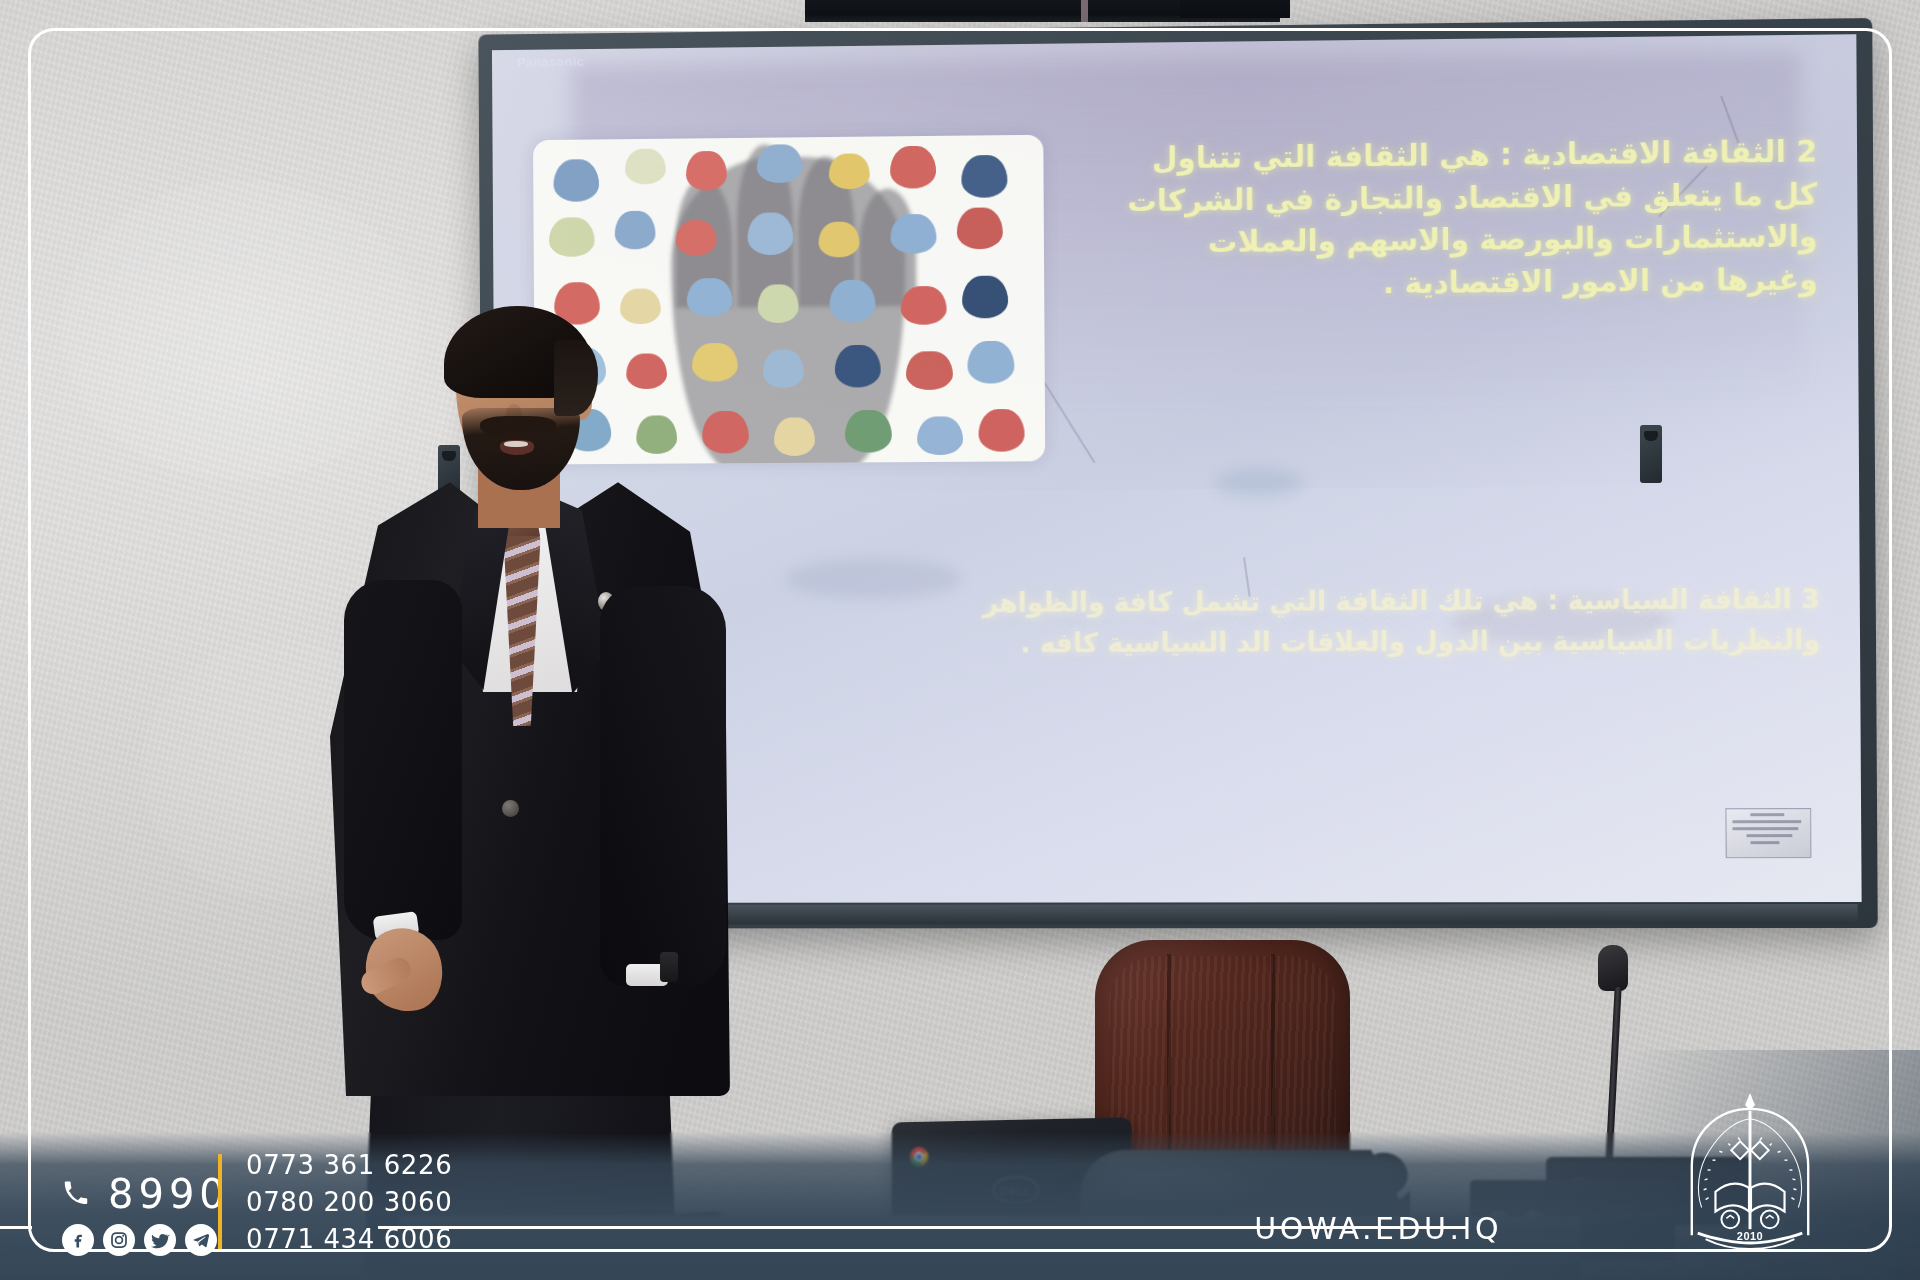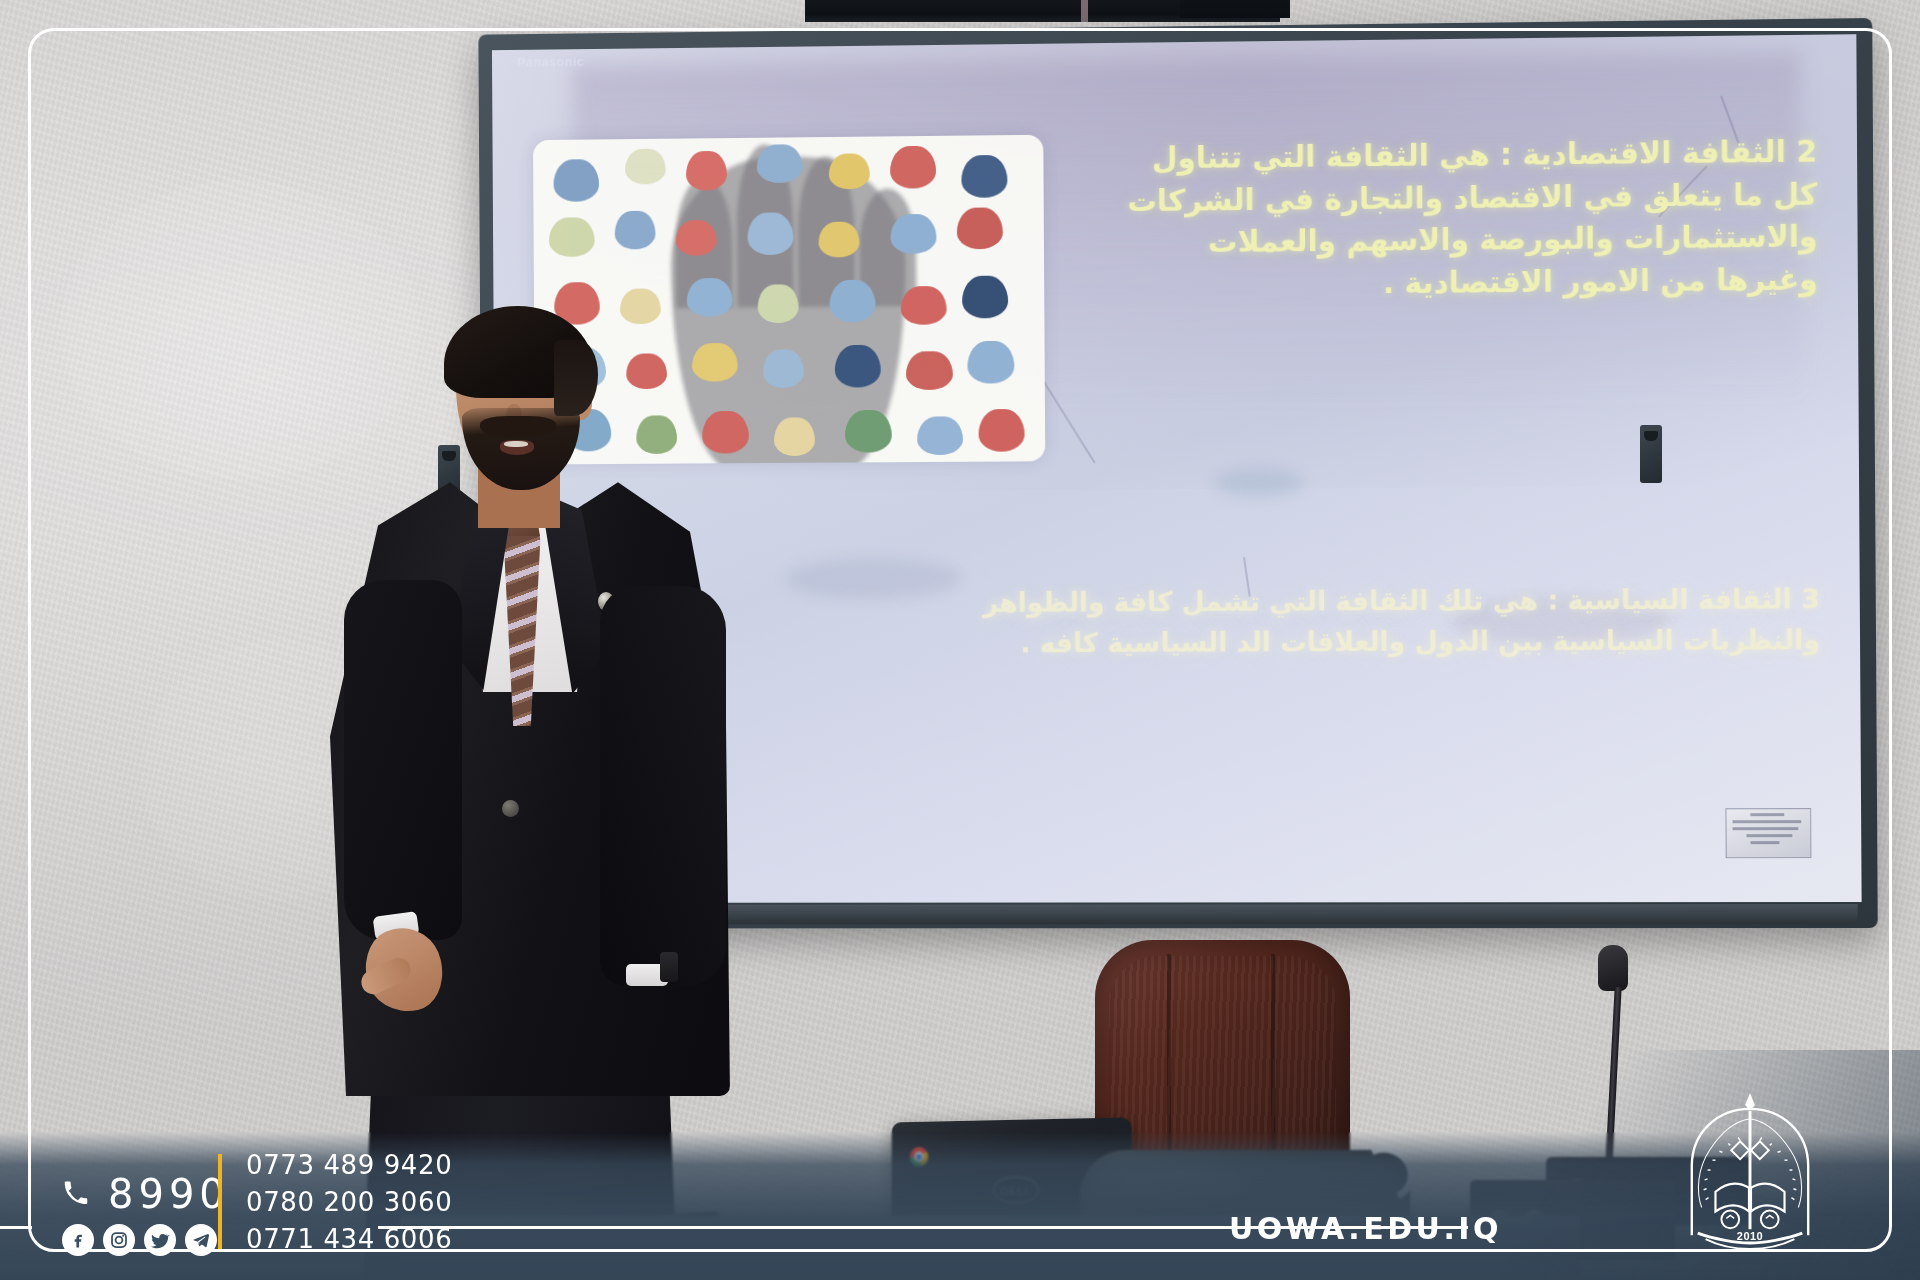--- a/index.html
+++ b/index.html
@@ -505,21 +505,21 @@
   .footer-rule {
     position:absolute; left: 378px; bottom: 51px; width: 1090px; height: 3px;
     background: #ffffff;
   }
   .footer-rule-left {
     position:absolute; left: 0px; bottom: 51px; width: 32px; height: 3px;
     background: #ffffff;
   }
   .website {
     position:absolute; right: 418px; bottom: 34px;
-    color:#ffffff; font-size: 30px; letter-spacing: 3.5px; font-weight:700;
+    color:#ffffff; font-size: 30px; letter-spacing: 3.5px; font-weight:400;
     font-family: "DejaVu Sans", sans-serif;
   }
   .logo-block {
     position:absolute; right: 96px; bottom: 22px; width: 148px; height: 170px;
     color: #ffffff;
   }
   .logo-block svg { width:100%; height:100%; display:block; }
   .logo-year {
     position:absolute; left: 50%; transform: translateX(-50%);
     bottom: 16px; font-size: 11px; letter-spacing: .5px; font-weight:700;
@@ -738,21 +738,21 @@
           <svg viewBox="0 0 24 24" fill="currentColor">
             <path d="M20.9 4.6 3.6 11.3c-1 .4-1 1 .1 1.3l4.3 1.3 1.6 5c.2.6.4.7 1 .3l2.5-1.8 4.2 3.1c.8.5 1.3.2 1.5-.7l2.8-13c.2-1-.4-1.5-1.2-1.2zm-3.6 4L10 14.3l-.3 3.2-1.3-4 8.3-5.3c.4-.3.7 0 .6.4z"></path>
           </svg>
         </span>
       </div>
     </div>
 
     <div class="divider"></div>
 
     <div class="numbers">
-      <span>0773 489 9420</span>
+      <span>0773 361 6226</span>
       <span>0780 200 3060</span>
       <span>0771 434 6006</span>
     </div>
 
     <div class="footer-rule"></div>
     <div class="footer-rule-left"></div>
 
     <div class="website">UOWA.EDU.IQ</div>
 
     <div class="logo-block">

